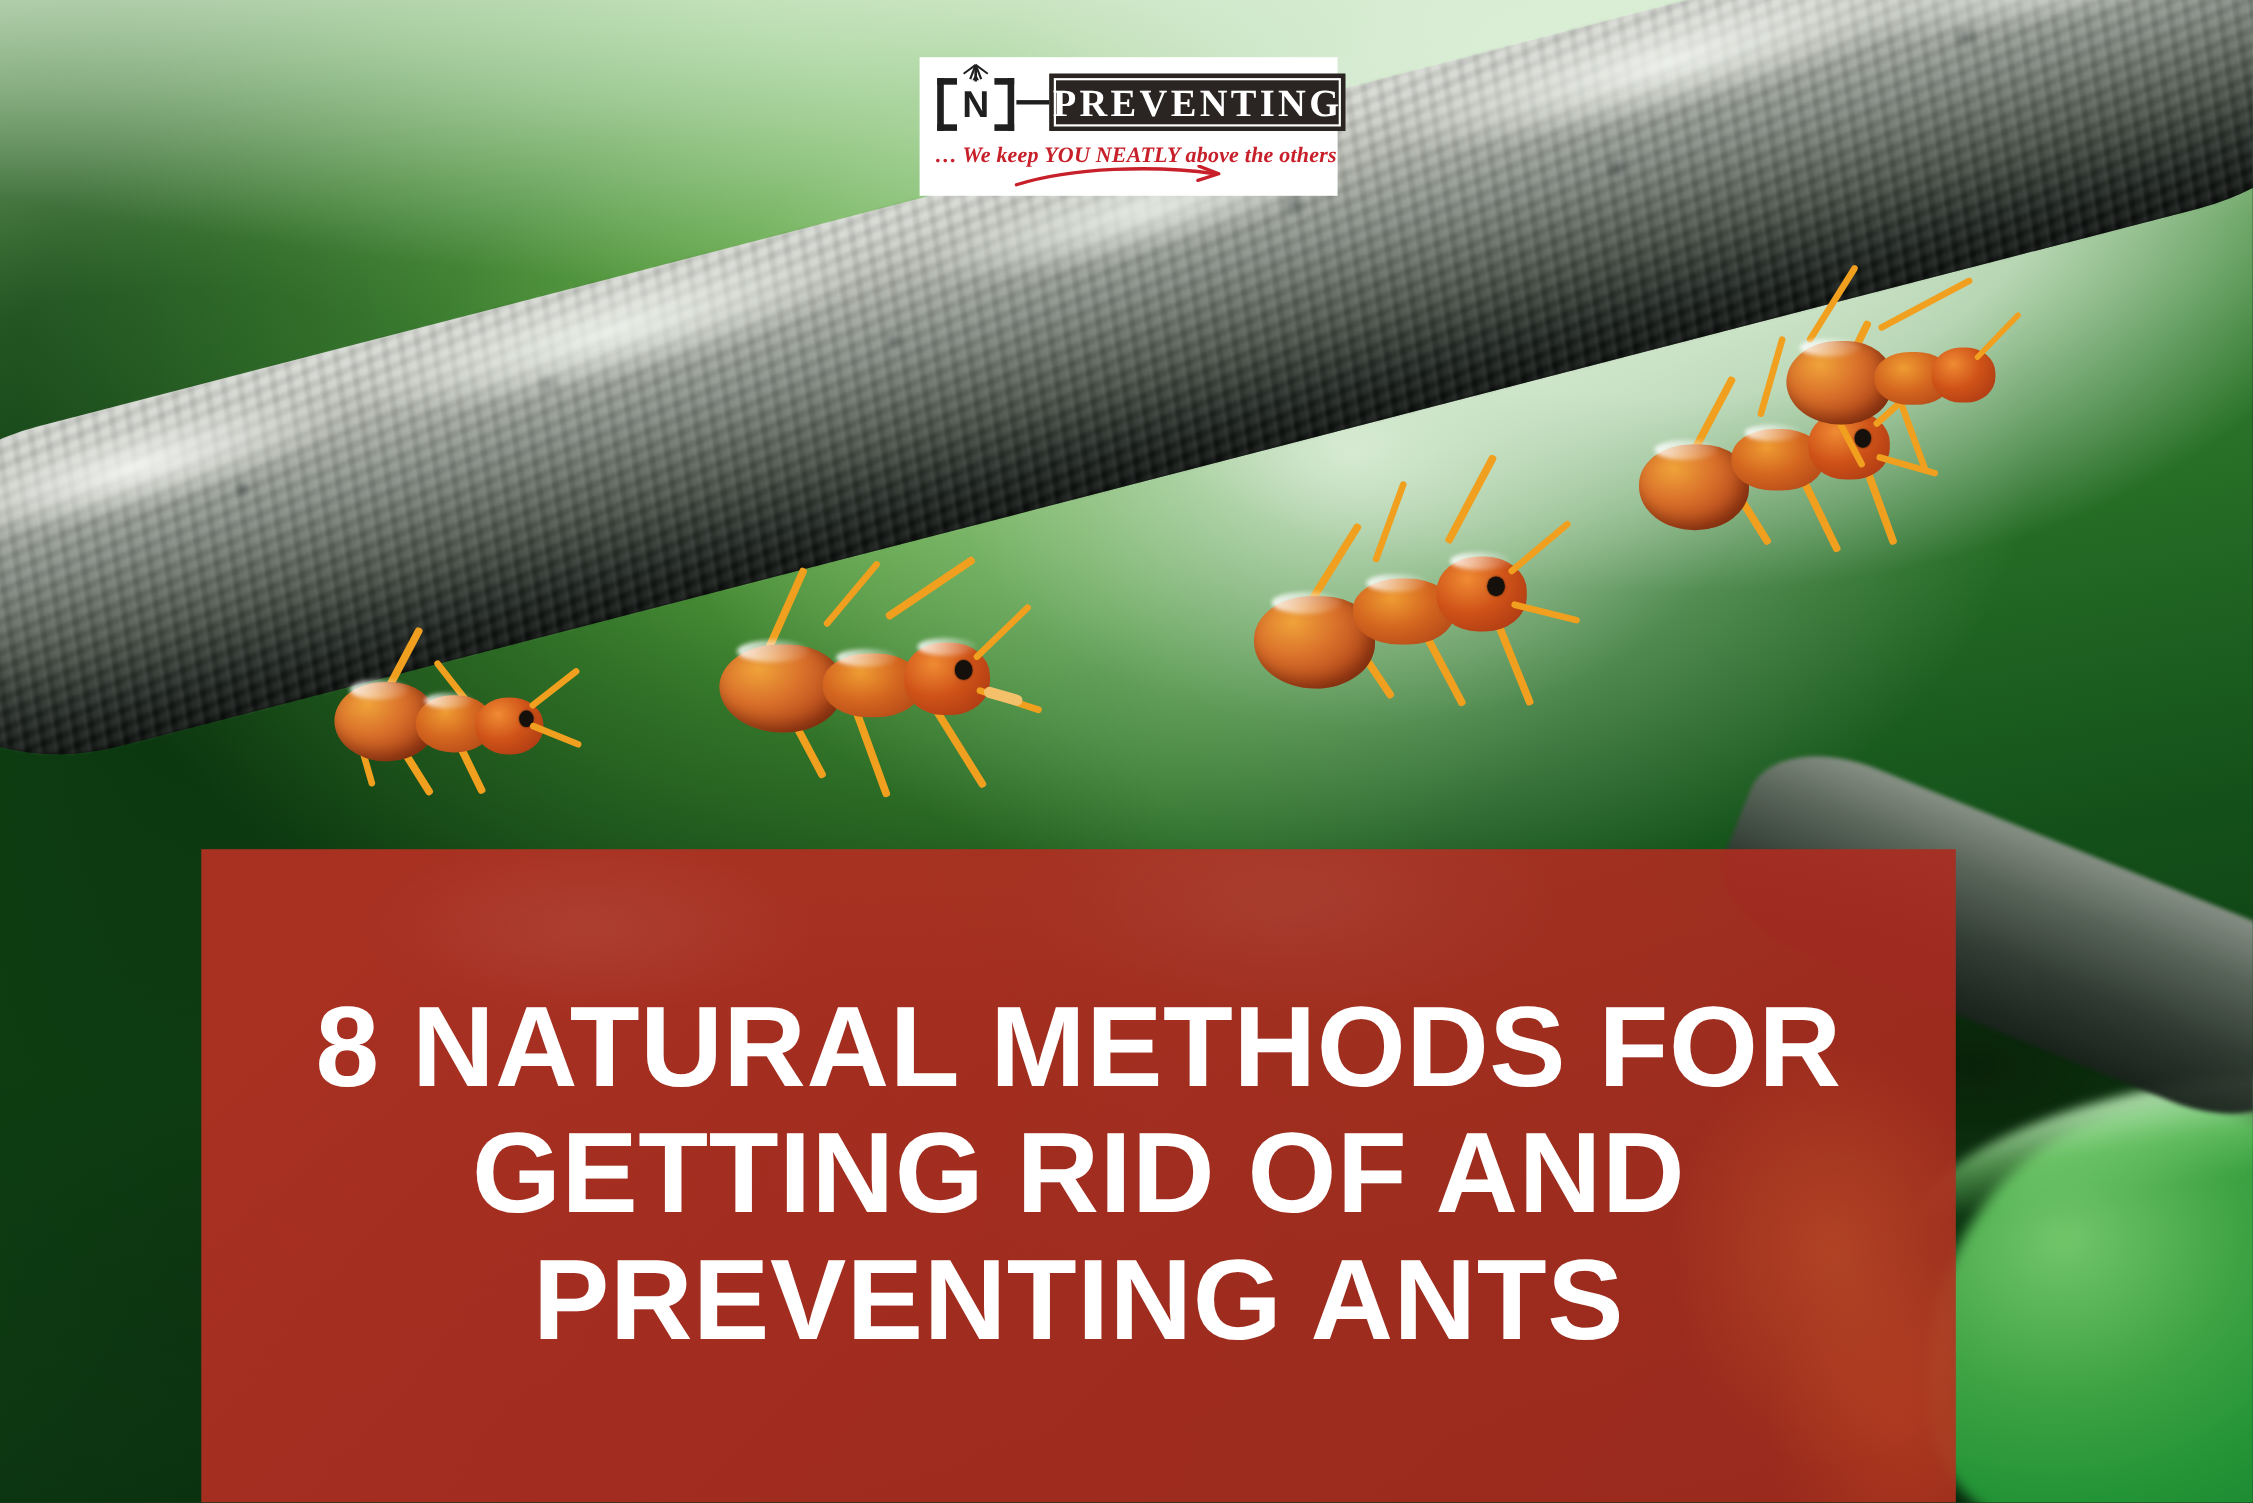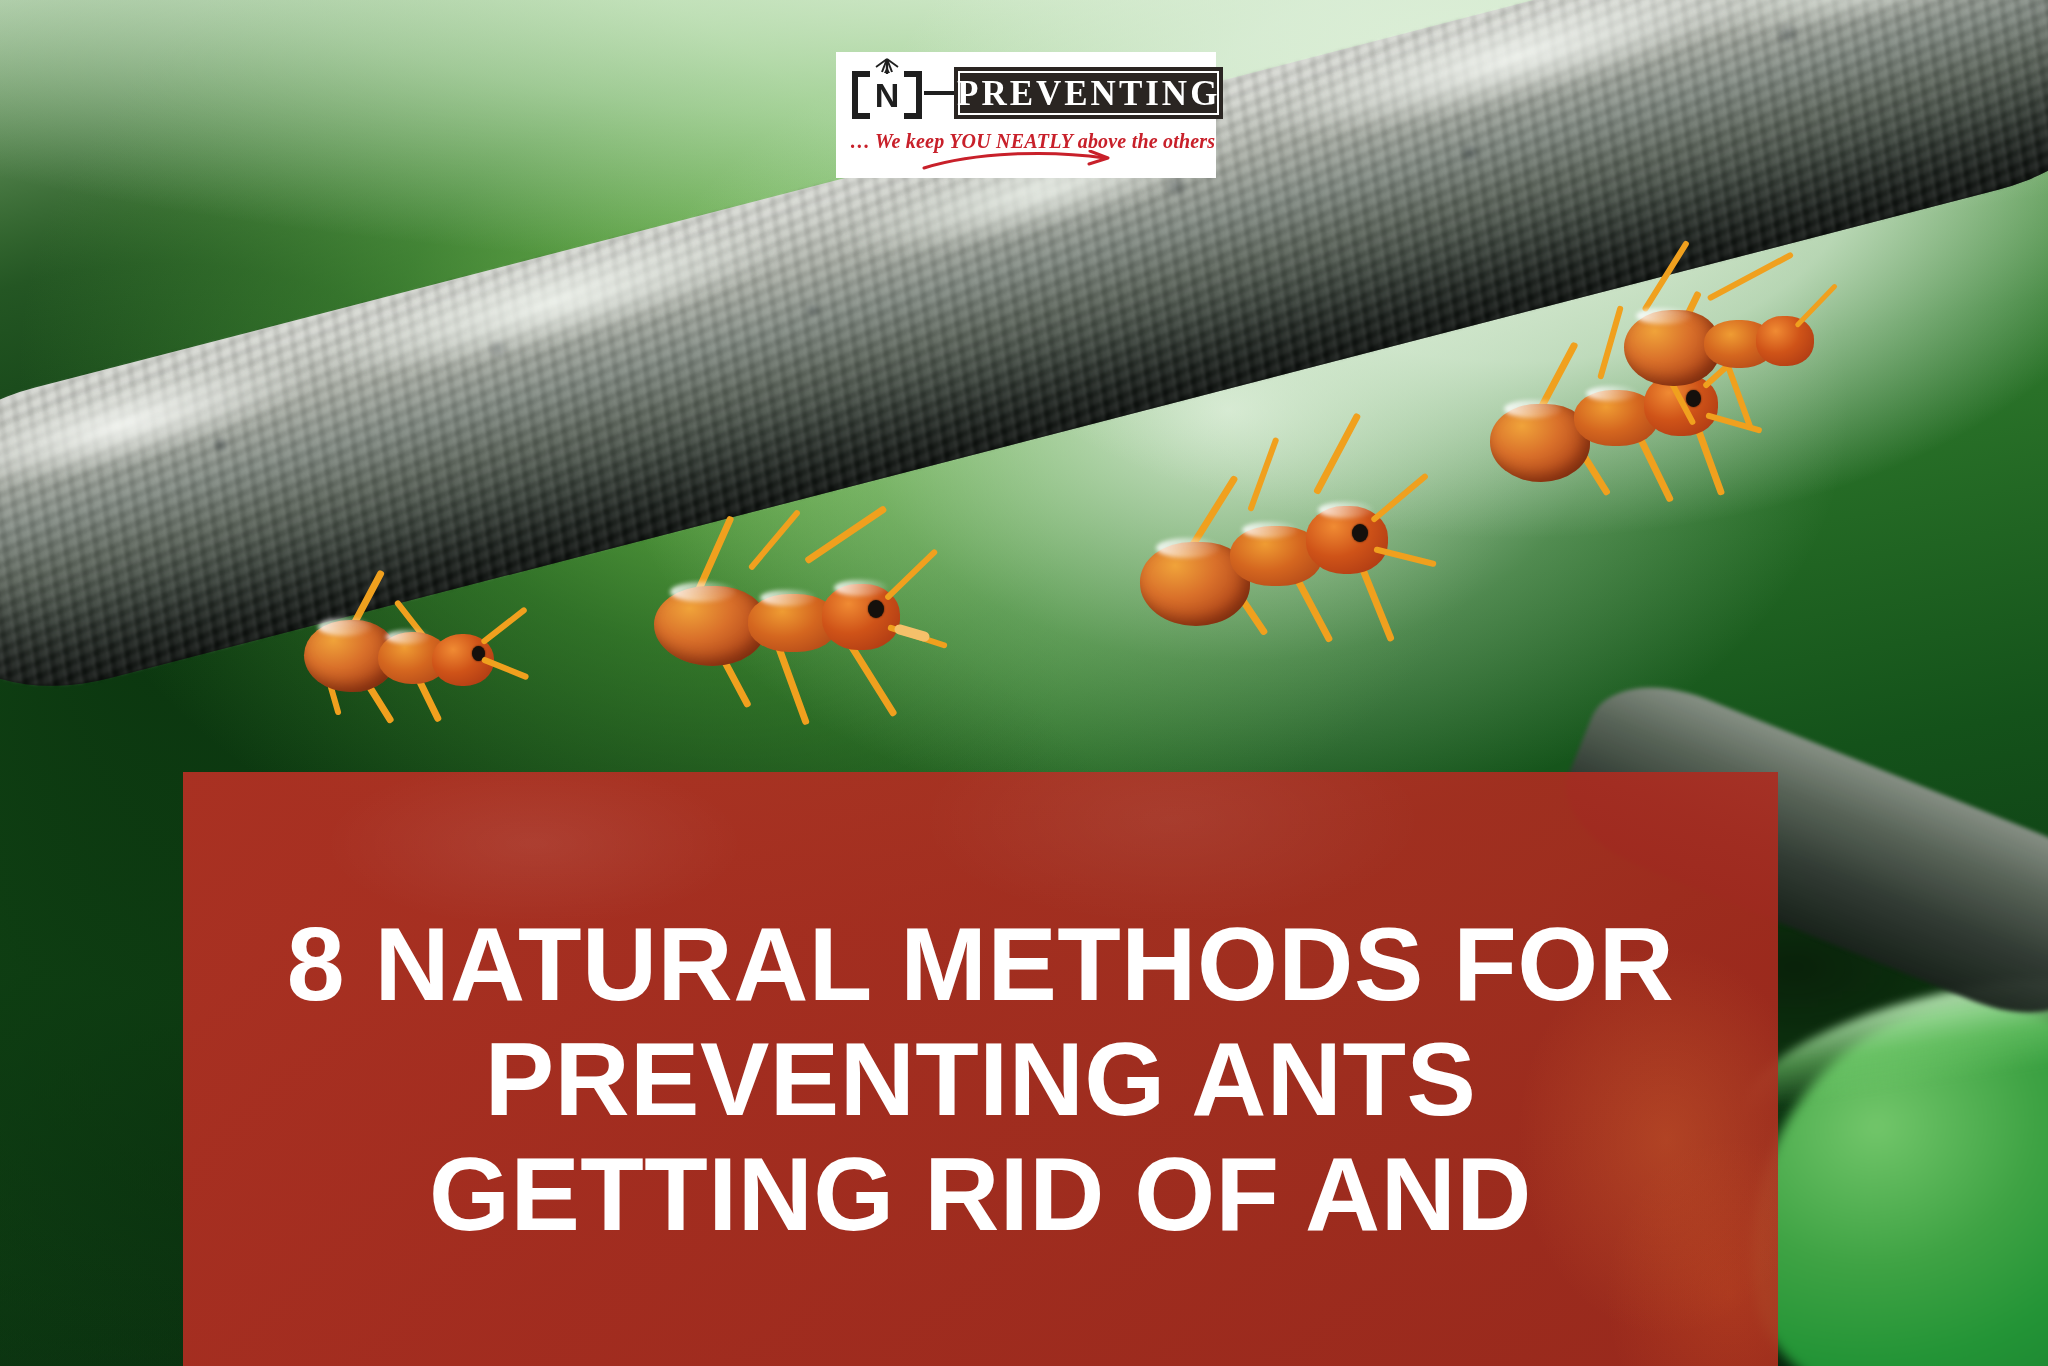--- a/index.html
+++ b/index.html
@@ -182,21 +182,20 @@
     width:1595px;
     text-align:center;
     color:#ffffff;
     font-family:"Liberation Sans", sans-serif;
     font-weight:700;
     font-size:104px;
     line-height:115px;
     letter-spacing:0.5px;
     text-transform:uppercase;
     z-index:5;
-    margin-top:12px;
   }
   .title .tl { display:block; white-space:nowrap; }
 
   
   .logo-box {
     position:absolute;
     left:836px; top:52px;
     width:380px; height:126px;
     background:#ffffff;
     z-index:10;
@@ -358,22 +357,22 @@
     <div class="seg thorax" style="left:164px; top:30px; width:70px; height:48px; border-radius:46%;"></div>
     <div class="hl" style="left:96px; top:18px; width:56px; height:16px;"></div>
     <div class="seg head" style="left:216px; top:26px; width:58px; height:50px; border-radius:46%;"></div>
     <div class="ant-ena" style="left:256px; top:34px; width:58px; height:5px; transform:rotate(-46deg);"></div>
   </div>
 
   <div class="red-panel"></div>
 
   <div class="title">
     <span class="tl">8 NATURAL METHODS FOR</span>
+    <span class="tl">GETTING RID OF AND</span>
     <span class="tl">PREVENTING ANTS</span>
-    <span class="tl">GETTING RID OF AND</span>
   </div>
 
   <div class="logo-box">
     <div class="logo-top">
       <div class="logo-mark">
         <svg class="sprout" viewBox="0 0 40 22">
           <path d="M20 21 L20 6" stroke="#1f1f1f" stroke-width="2.4" fill="none"></path>
           <path d="M20 6 L15 19" stroke="#1f1f1f" stroke-width="2" fill="none"></path>
           <path d="M20 6 L25 19" stroke="#1f1f1f" stroke-width="2" fill="none"></path>
           <path d="M20 6 L9 14" stroke="#1f1f1f" stroke-width="1.8" fill="none"></path>

